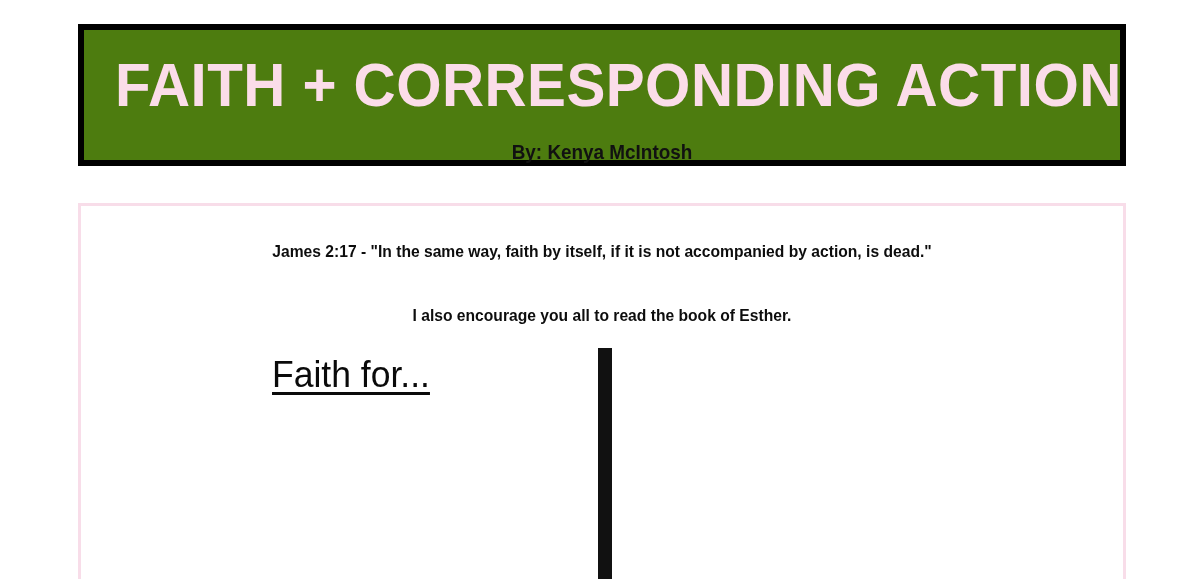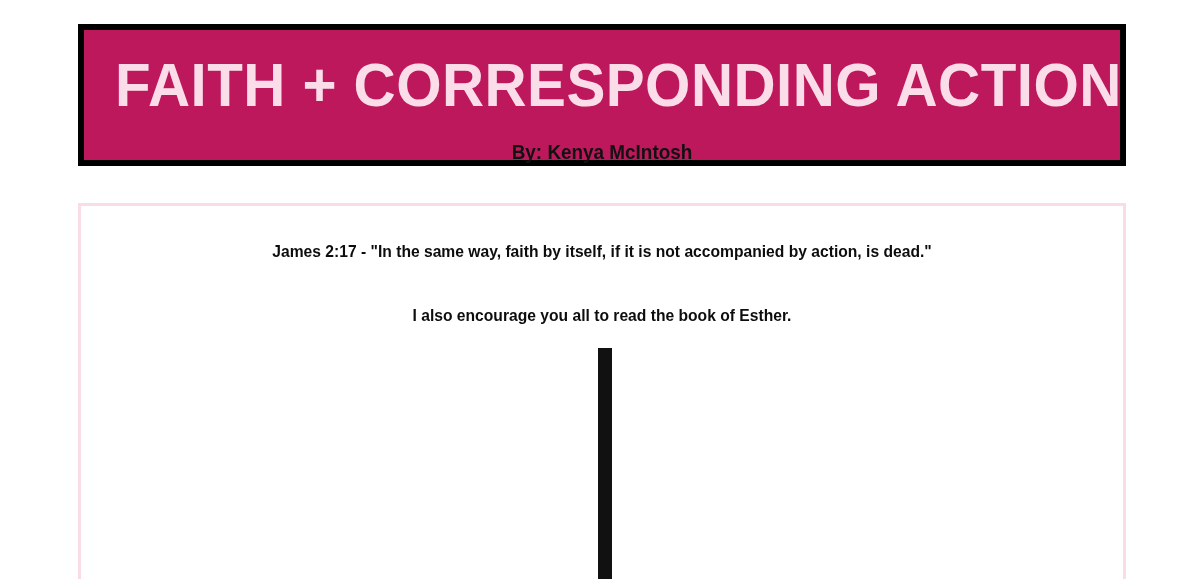--- a/index.html
+++ b/index.html
@@ -21,21 +21,21 @@
   }
 
   
   .title-banner {
     position: absolute;
     left: 78px;
     top: 24px;
     width: 1048px;
     height: 142px;
     border: 6px solid #000000;
-    background: #be185d;
+    background: #4d7c0f;
     box-sizing: border-box;
   }
   .title-text {
     position: absolute;
     left: 0;
     right: 0;
     top: 22px;
     text-align: center;
     font-family: "Liberation Sans", sans-serif;
     font-size: 62px;
@@ -143,17 +143,20 @@
   </div>
 
   <div class="body-panel">
 
     <div class="verse">James 2:17 - "In the same way, faith by itself, if it is not accompanied by action, is dead."</div>
 
     <div class="encourage">I also encourage you all to read the book of Esther.</div>
 
     <div class="divider"></div>
 
+    <div class="col-left">
+      <div class="col-heading">Faith for...</div>
+    </div>
 
 
   </div>
 
 </div>
 
 </body></html>

